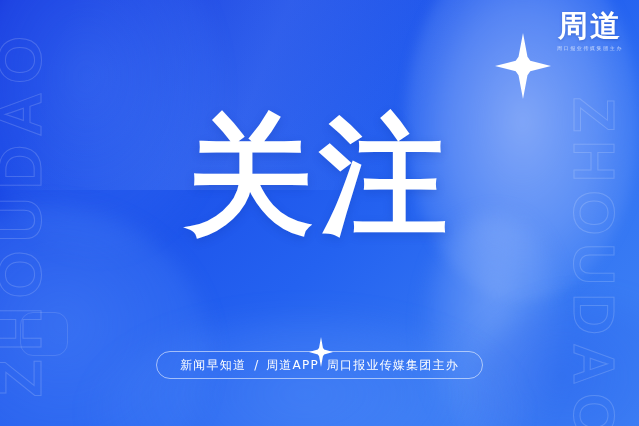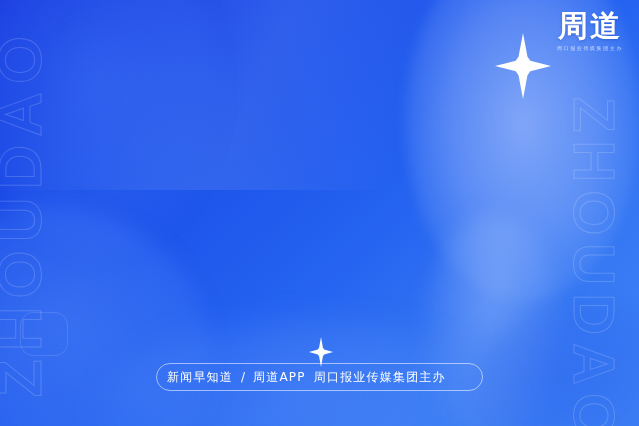--- a/index.html
+++ b/index.html
@@ -190,29 +190,29 @@
     letter-spacing: 6px;
     font-family: "DejaVu Sans", "Liberation Sans", sans-serif;
     text-shadow: 0 3px 10px rgba(12,48,160,0.22);
     user-select: none;
   }
 
   
   .banner {
     position: absolute;
     left: 156px;
-    top: 363px;
+    top: 351px;
     width: 327px;
     height: 28px;
     box-sizing: border-box;
     border: 1px solid rgba(255,255,255,0.55);
     border-radius: 14px;
     display: flex;
     align-items: center;
-    justify-content: flex-start;
+    justify-content: center;
     gap: 8px;
     padding: 0 10px;
     white-space: nowrap;
   }
   .banner span {
     color: #ffffff;
     font-size: 12px;
     letter-spacing: 1.2px;
     font-family: "DejaVu Sans", "Liberation Sans", sans-serif;
   }
@@ -240,20 +240,21 @@
   <div class="glyph-square"></div>
 
   <div class="sparkle sparkle-big"></div>
   <div class="sparkle sparkle-small"></div>
 
   <div class="logo">
     <div class="logo-mark">周道</div>
     <div class="logo-sub">周口报业传媒集团主办</div>
   </div>
 
+  <div class="headline">关注</div>
 
   <div class="banner">
     <span>新闻早知道</span>
     <span class="sep">/</span>
     <span>周道APP</span>
     <span>周口报业传媒集团主办</span>
   </div>
 
 </div>
 

